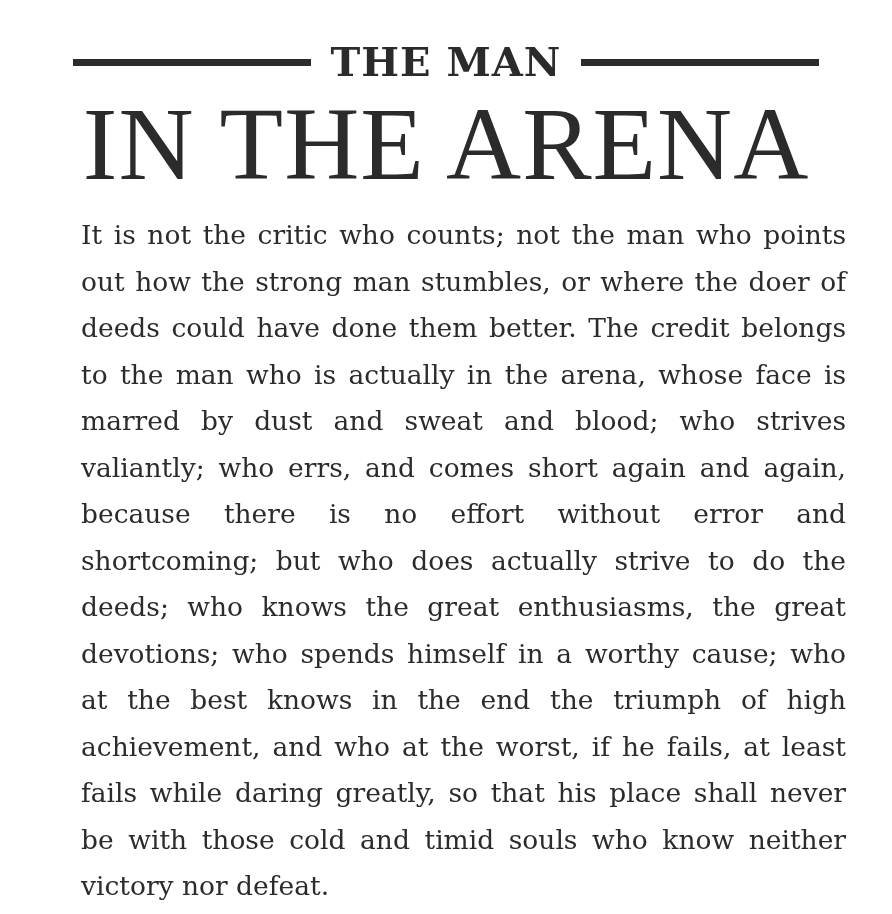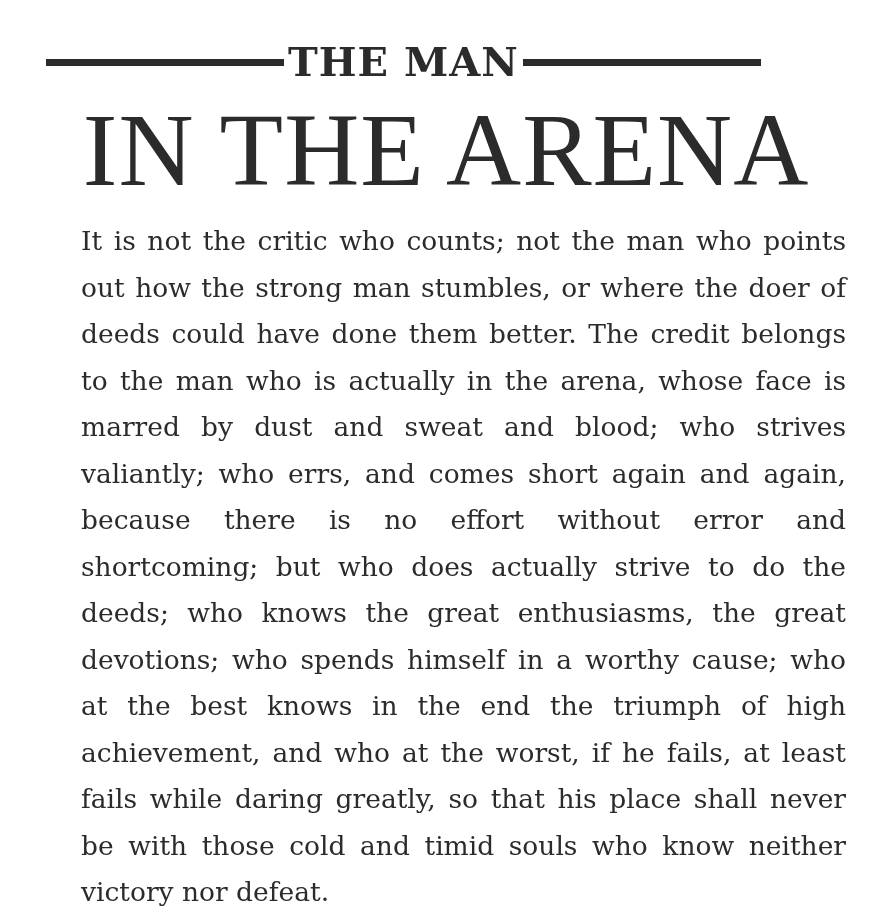--- a/index.html
+++ b/index.html
@@ -18,22 +18,22 @@
     width: 892px;
     height: 914px;
     box-sizing: border-box;
     padding: 42px 46px 20px 46px;
     display: flex;
     flex-direction: column;
   }
   .kicker-row {
     display: flex;
     align-items: center;
-    justify-content: flex-start;
-    gap: 4px;
+    justify-content: center;
+    gap: 20px;
     height: 58px;
   }
   .rule {
     height: 7px;
     background: #2b2b2b;
     flex: 1 1 auto;
     max-width: 238px;
   }
   .kicker {
     font-family: "DejaVu Serif", serif;
@@ -44,21 +44,21 @@
     white-space: nowrap;
     color: #2b2b2b;
   }
   .headline {
     text-align: center;
     font-family: "Liberation Serif", serif;
     font-size: 104px;
     line-height: 1.0;
     letter-spacing: 1px;
     color: #2b2b2b;
-    margin-top: 16px;
+    margin-top: 10px;
     margin-bottom: 10px;
     white-space: nowrap;
   }
   .body-copy {
     font-family: "DejaVu Serif", serif;
     font-size: 26.5px;
     line-height: 46.5px;
     text-align: justify;
     text-justify: inter-word;
     color: #2b2b2b;

